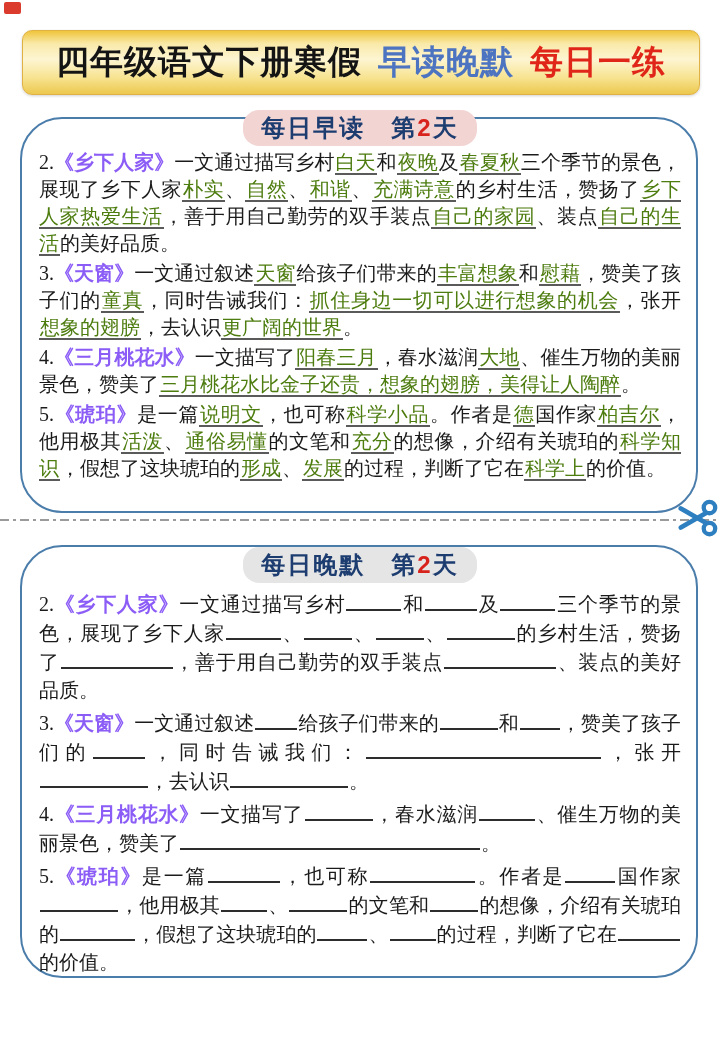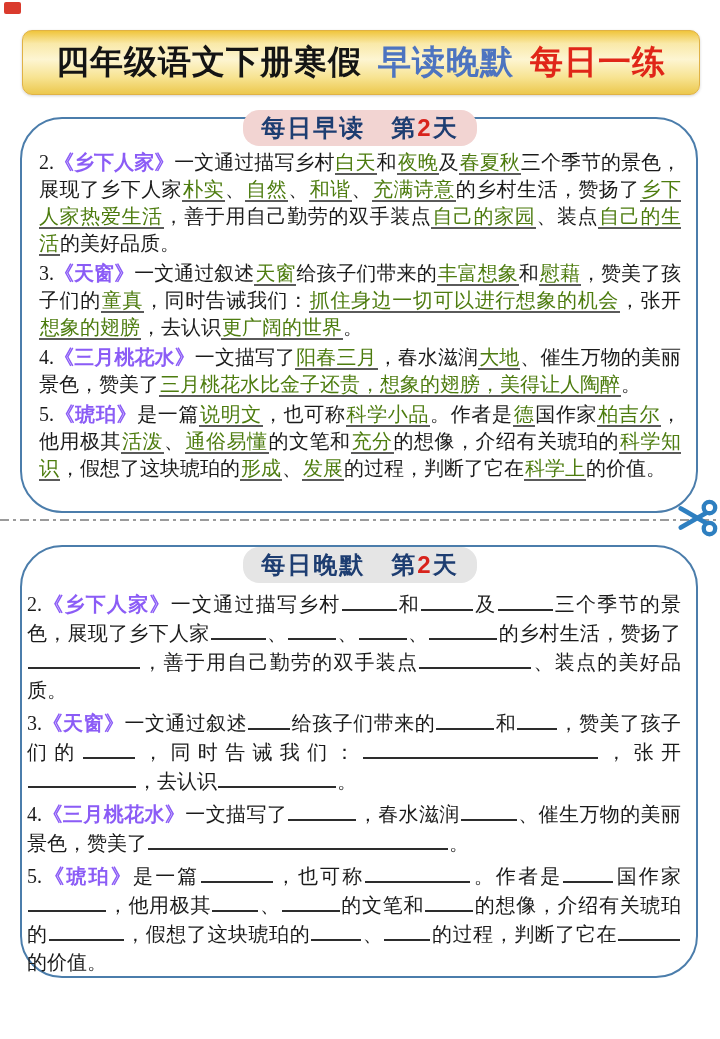--- a/index.html
+++ b/index.html
@@ -16,21 +16,21 @@
         display:flex;align-items:center;justify-content:center;}
   .title-text{font-size:33px;font-weight:bold;letter-spacing:1px;white-space:nowrap;}
   .t-black{color:#141414;margin-right:16px;}
   .t-blue{color:#4d74c0;margin-right:16px;}
   .t-red{color:#e02618;}
 
   
   .sec{position:absolute;left:20px;width:678px;background:#fff;border:2px solid #4b7dab;
        border-radius:42px;box-sizing:border-box;}
   .sec1{top:117px;height:396px;padding:30px 15px 0 17px;}
-  .sec2{top:545px;height:433px;padding:42px 15px 0 5px;}
+  .sec2{top:545px;height:433px;padding:42px 15px 0 17px;}
 
   .sec-head{position:absolute;left:50%;transform:translateX(-50%);width:234px;height:36px;
        line-height:36px;text-align:center;font-size:24px;font-weight:bold;color:#1d3d71;
        z-index:3;letter-spacing:2px;font-family:"Liberation Sans","DejaVu Sans",sans-serif;border-radius:16px;}
   .head1{top:110px;background:#f2d4d2;}
   .head2{top:547px;background:#e5e5e5;}
   .day{color:#d8231c;}
 
   .para{margin:0 0 3px;font-size:20px;line-height:27px;color:#1b1b1b;text-align:justify;}
   .sec2 .para{line-height:28px;margin-bottom:4px;}

